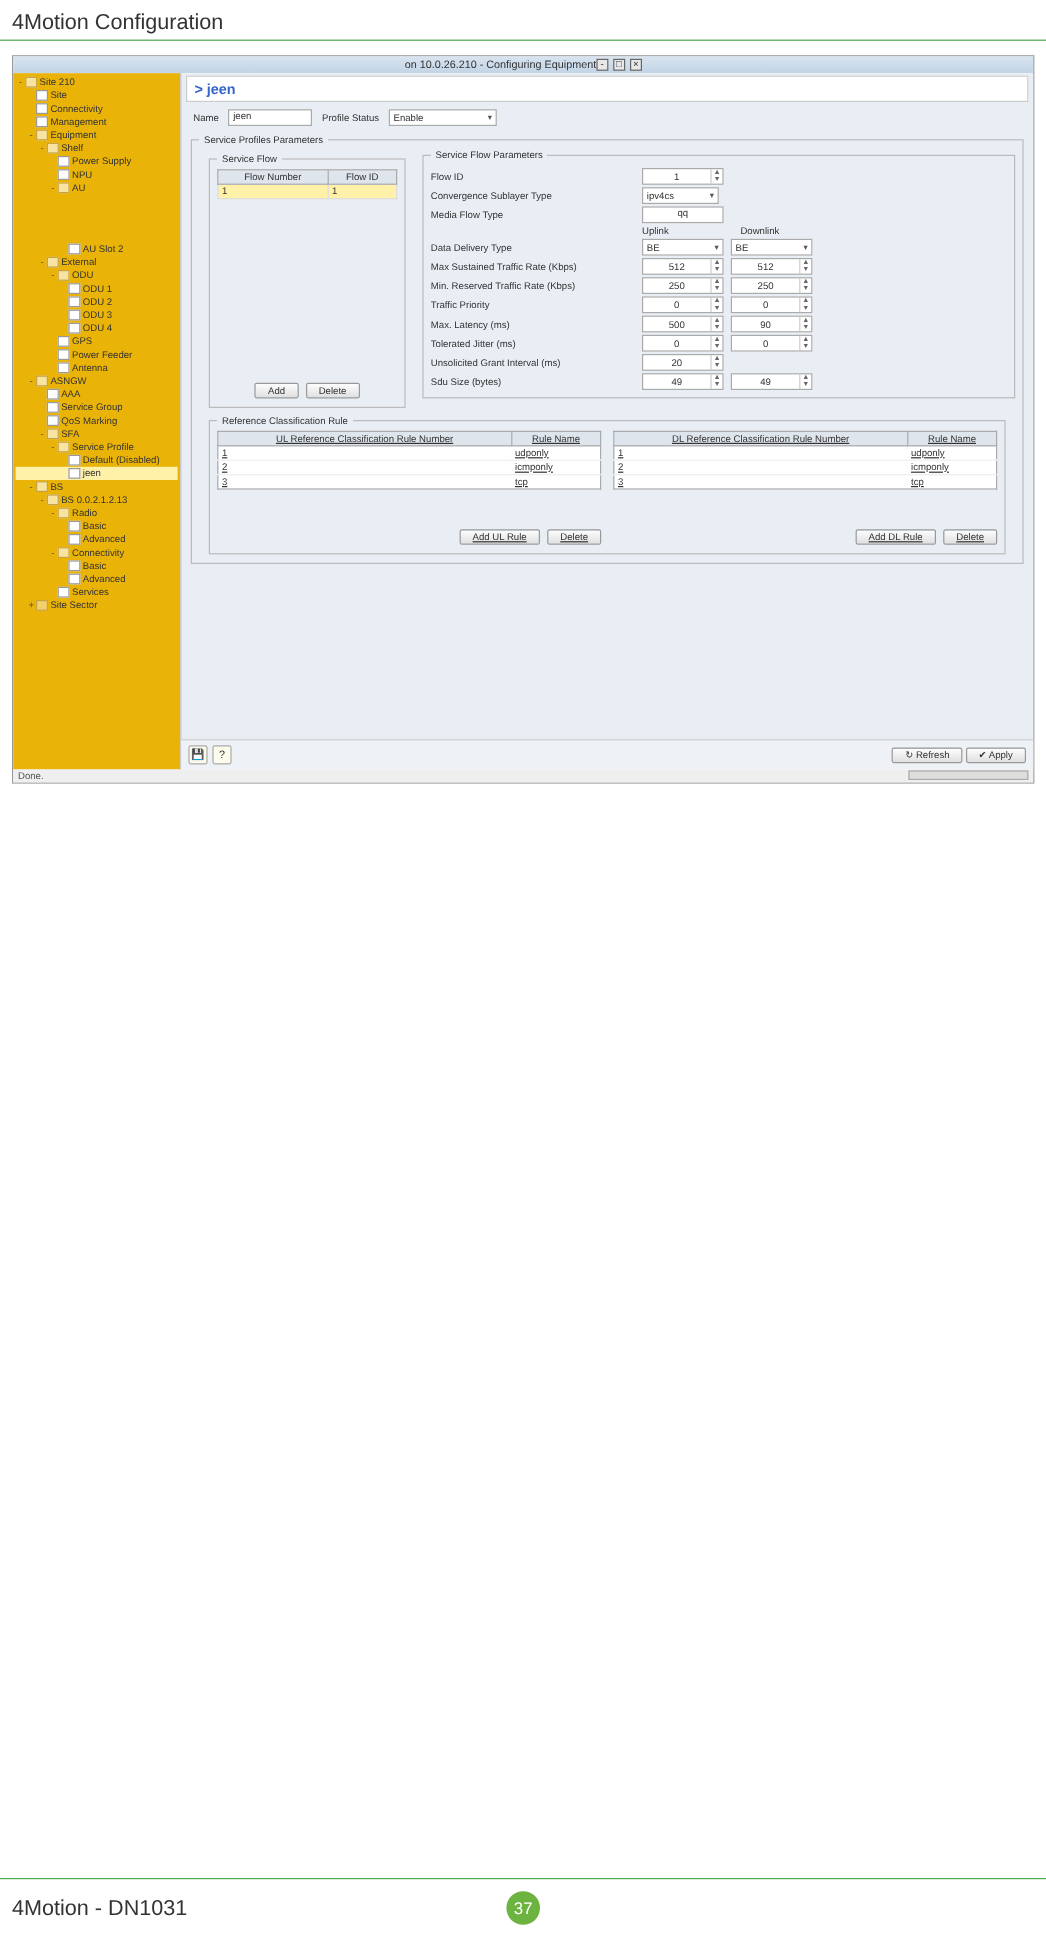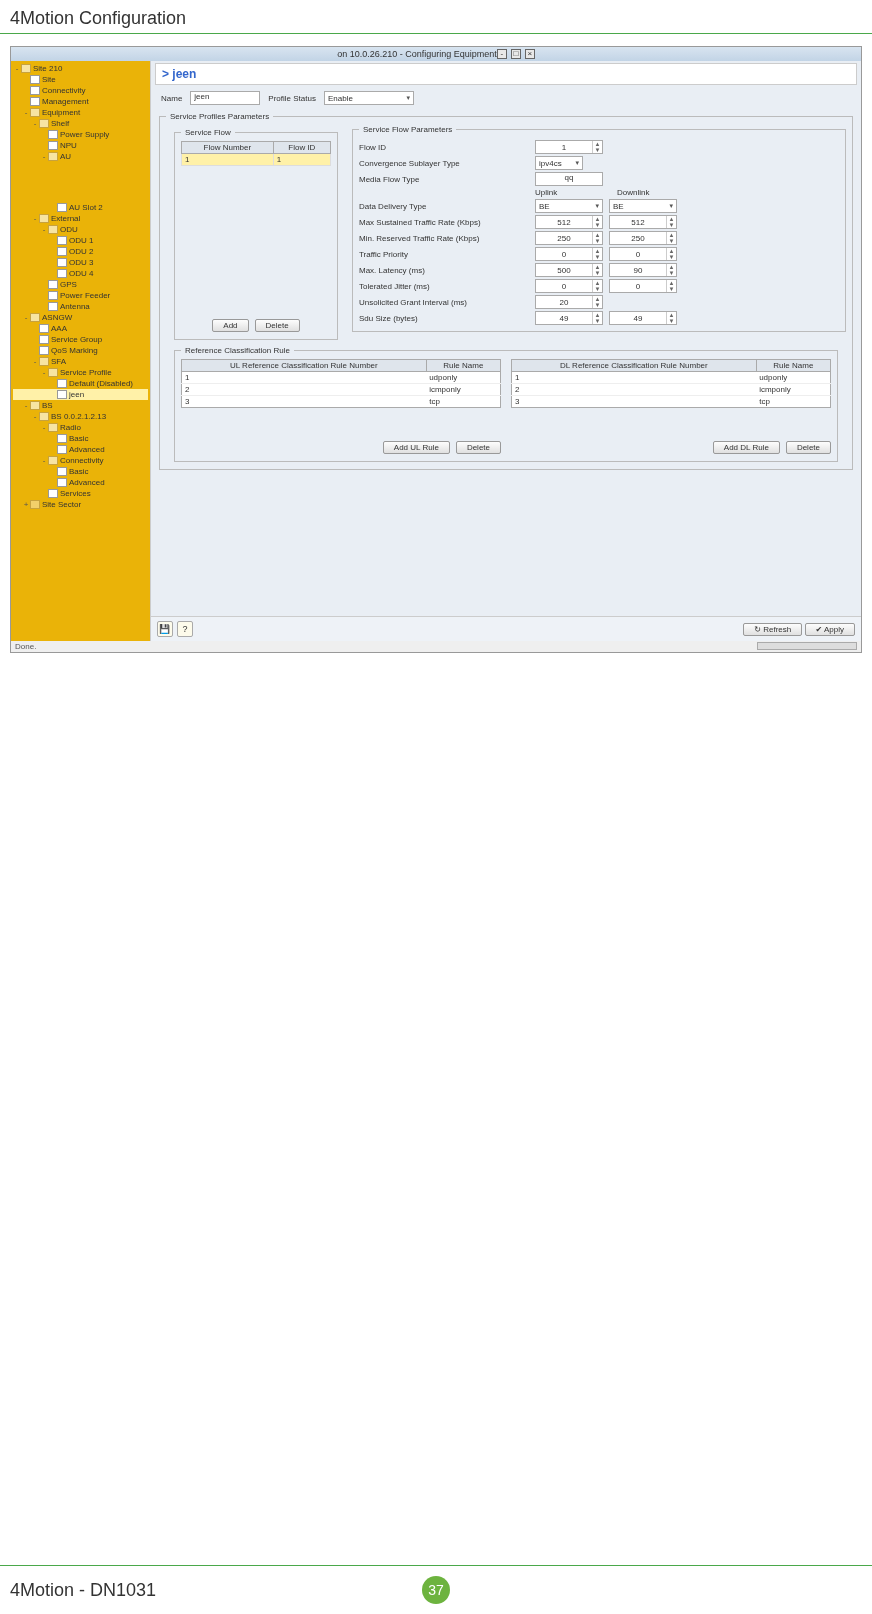--- a/index.html
+++ b/index.html
@@ -96,21 +96,21 @@
   .params fieldset{margin:0;}
   .prow{display:flex;align-items:center;gap:6px;margin:2px 0;}
   .prow label{width:170px;}
   .uldl{display:flex;gap:10px;margin-left:176px;}
   .uldl span{width:72px;}
   .btnrow{display:flex;gap:6px;justify-content:center;padding:3px 0;text-align:right;}
   .btn{
     border:1px solid #999;background:linear-gradient(#fdfdfd,#e0e0e0);
     padding:1px 10px;font-size:8px;border-radius:2px;
   }
-  .rules-wrap{display:flex;gap:10px;}
+  .rules-wrap{display:flex;gap:10px;text-decoration:underline;}
   .rtable{width:100%;border-collapse:collapse;font-size:8px;border:1px solid #aaa;}
   .rtable th{background:#dfe5ec;border:1px solid #aaa;padding:1px 3px;font-weight:normal;}
   .rtable td{border-top:1px solid #eee;padding:1px 3px;background:#fff;}
   .bottom-bar{
     display:flex;justify-content:space-between;align-items:center;
     padding:4px 6px;border-top:1px solid #ccc;background:#eef2f7;
   }
   .bottom-bar .left{display:flex;gap:4px;}
   .icon-btn{width:16px;height:16px;border:1px solid #aaa;background:#fdfbeb;border-radius:2px;
     display:flex;align-items:center;justify-content:center;font-size:9px;}
@@ -230,21 +230,21 @@
                 <span class="spin">
                     <span class="val">1</span>
                     <span class="arr">
                       <span>▲</span>
                       <span>▼</span>
                     </span>
                   </span>
               </div>
               <div class="prow">
                 <label>Convergence Sublayer Type</label>
-                <span class="tselect" style="width:48px">ipv4cs</span>
+                <span class="tselect" style="width:64px">ipv4cs</span>
               </div>
               <div class="prow">
                 <label>Media Flow Type</label>
                 <span class="tinput" style="width:68px;text-align:center">qq</span>
               </div>
               <div class="uldl">
                 <span>Uplink</span>
                 <span>Downlink</span>
               </div>
               <div class="prow">

